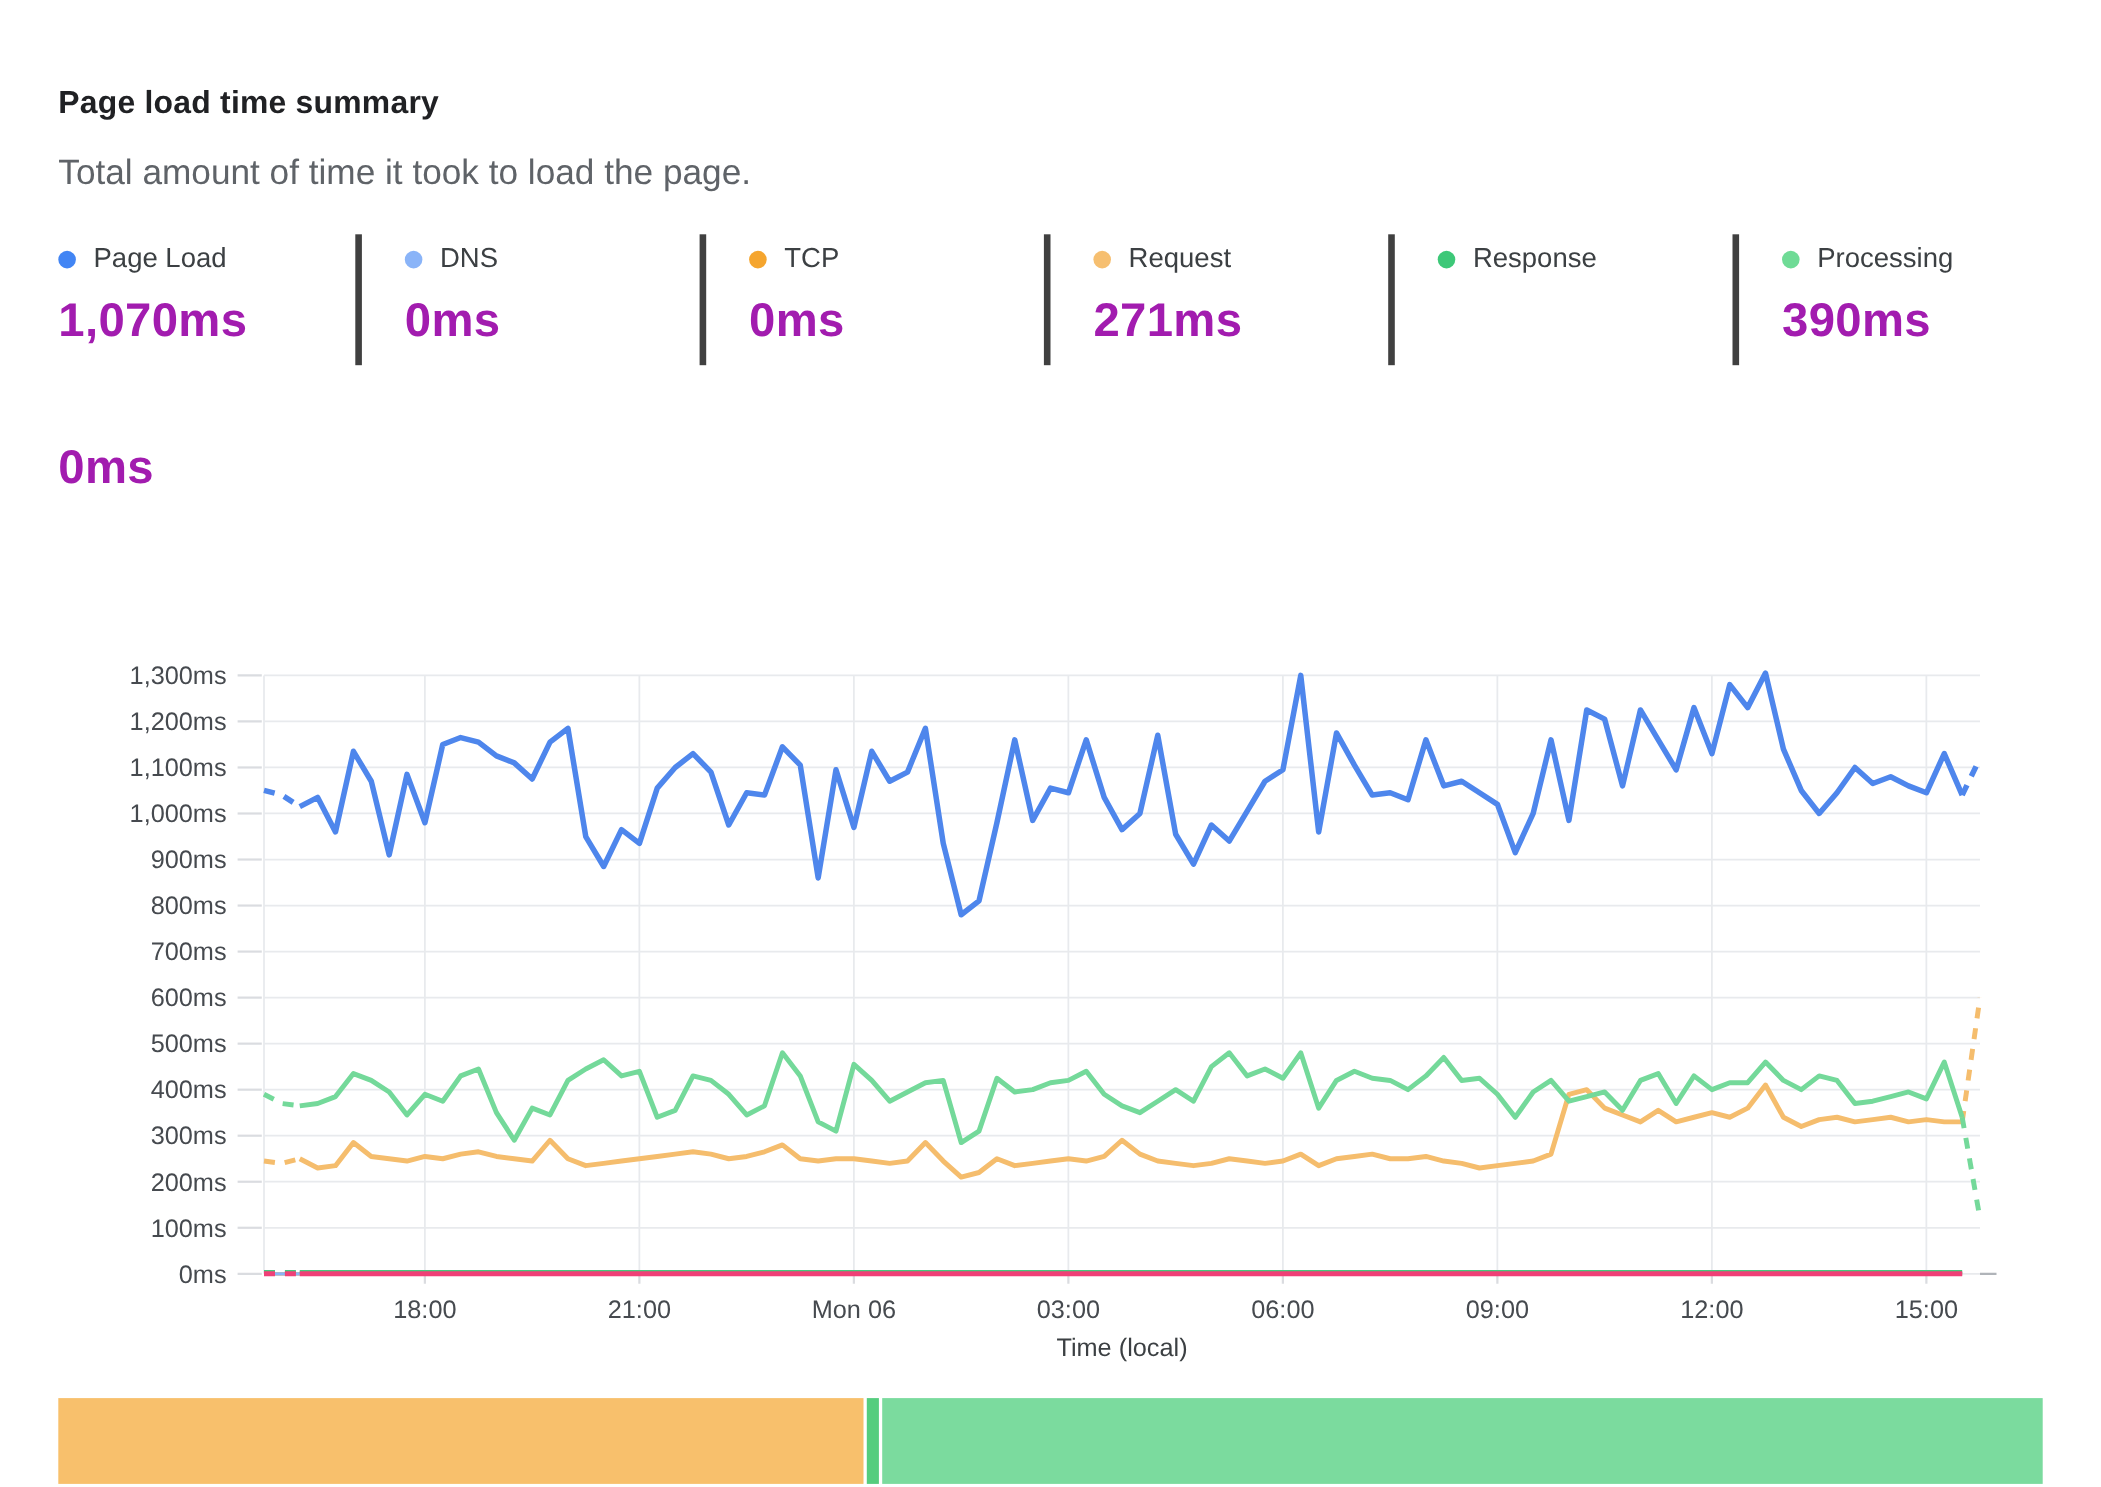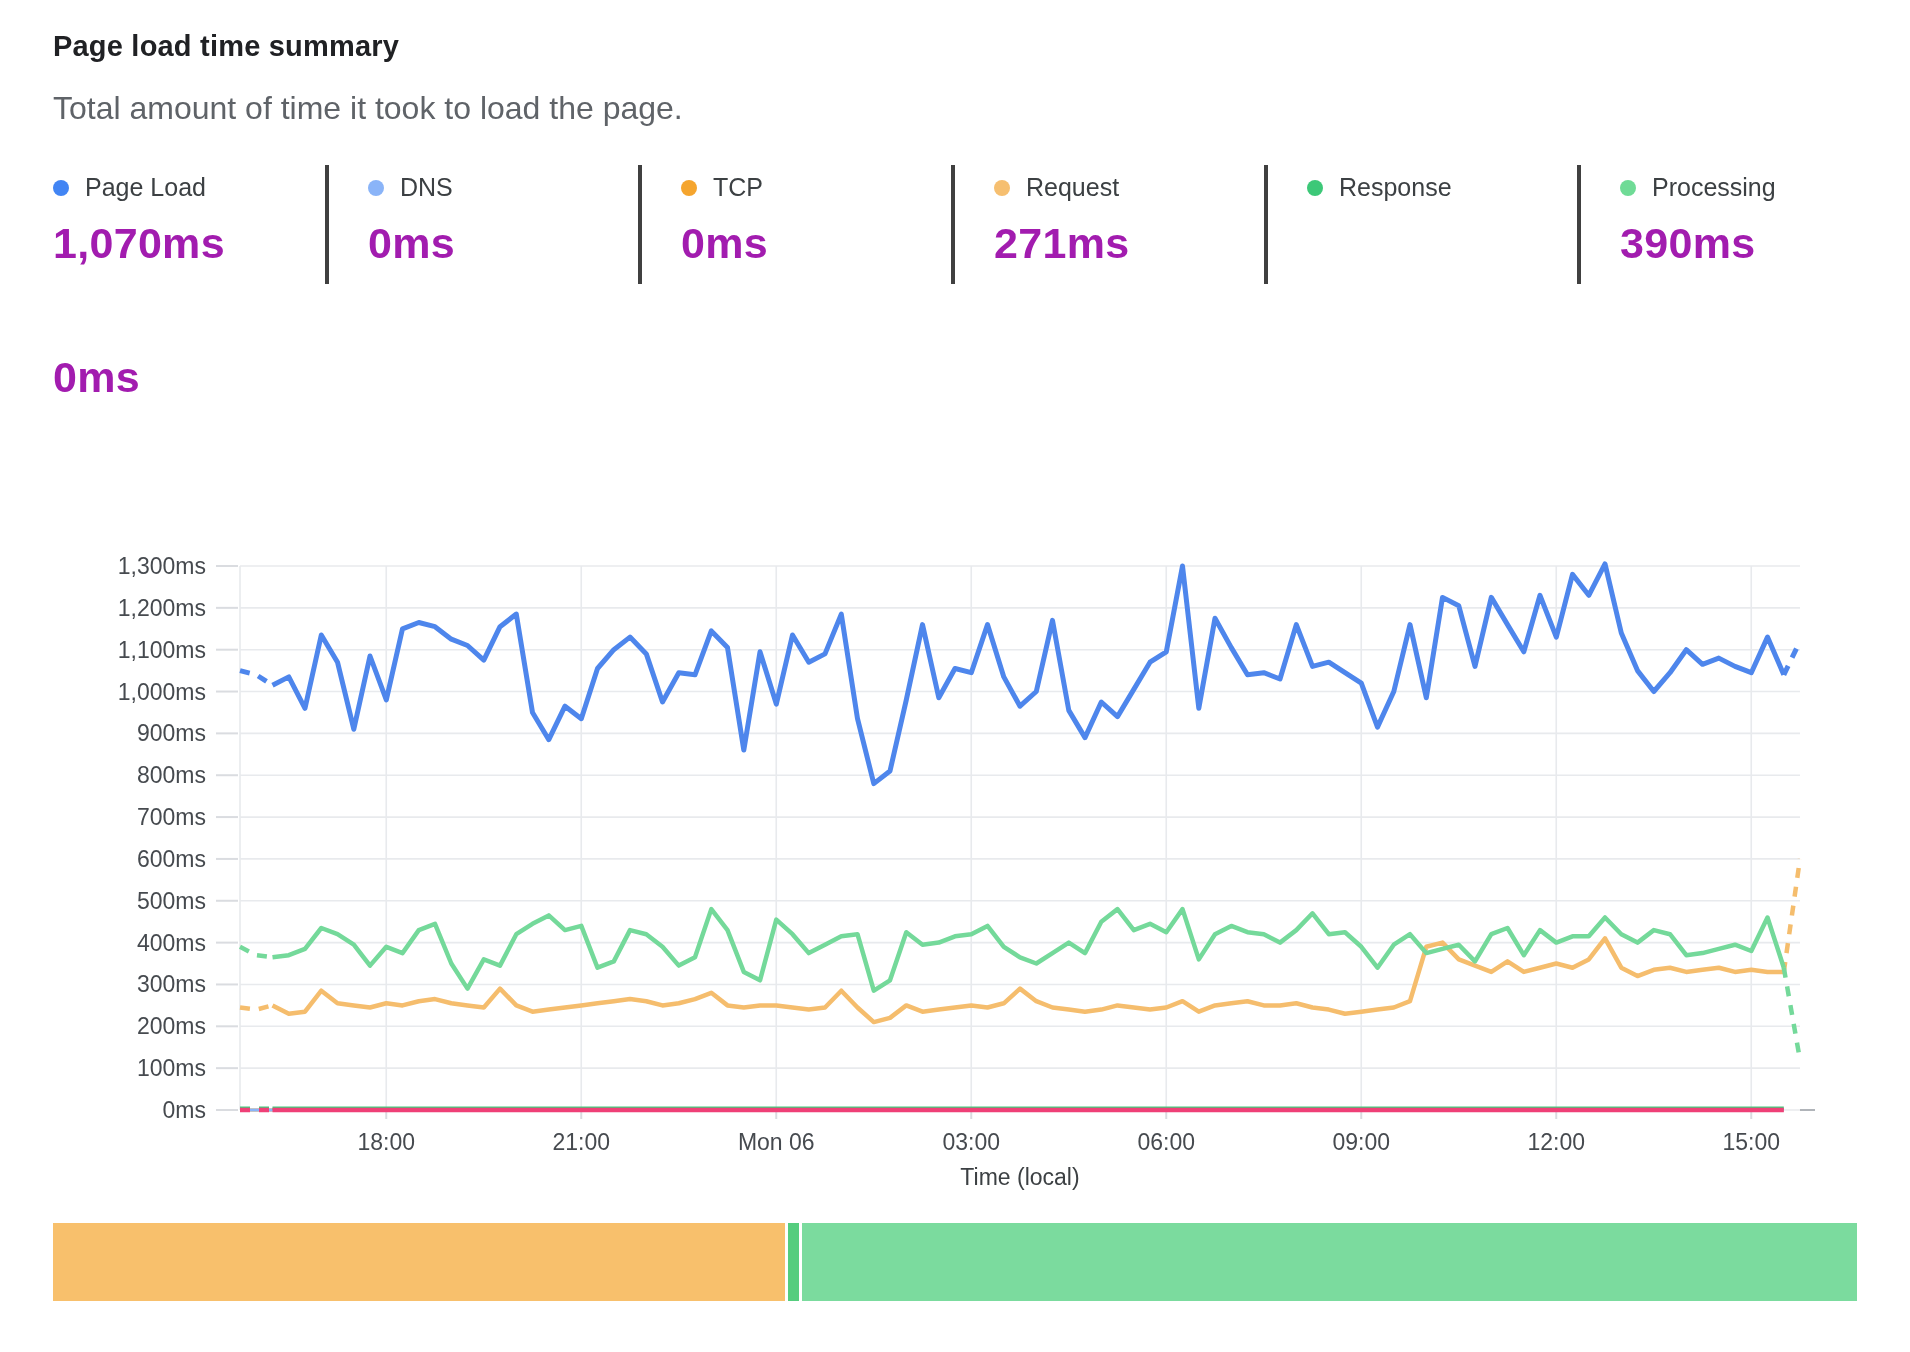--- a/index.html
+++ b/index.html
@@ -1,23 +1,23 @@
 <!DOCTYPE html>
 <html><head>
 <meta charset="utf-8">
 <style>
   html,body{margin:0;padding:0;background:#fff;}
   body{width:1910px;height:1352px;font-family:"Liberation Sans",sans-serif;color:#202124;overflow:hidden;}
-  .page{position:relative;width:1910px;height:1032px;}
+  .page{position:relative;width:1910px;height:1032px;margin-top:48px;}
   .header{padding:30px 0 0 53px;}
   .title{font-size:29px;font-weight:700;color:#202124;letter-spacing:.2px;}
   .subtitle{margin-top:27px;font-size:32px;color:#5f6368;}
   .metrics{display:flex;margin:38px 0 0 53px;}
   .cell{box-sizing:border-box;padding:8px 0 16px 0;}
-  .cell.bordered{border-right:4px solid #404040;}
+  .cell.bordered{border-right:6px solid #404040;}
   .cell.c0{width:276px;}
   .cell.c1,.cell.c2,.cell.c3,.cell.c4{width:313px;padding-left:39px;}
   .cell.c5{padding-left:39px;}
   .lab{display:flex;align-items:center;gap:16px;font-size:25px;color:#3c4043;}
   .dot{width:16px;height:16px;border-radius:50%;flex:0 0 auto;}
   .val{margin-top:17px;font-size:43px;font-weight:700;color:#a21caf;letter-spacing:.3px;}
   .row2{margin:44px 0 0 53px;}
   .chart-wrap{position:absolute;left:0;top:520px;width:1910px;height:680px;}
   svg text{font-family:"Liberation Sans",sans-serif;}
   .footer-bar{position:absolute;left:53px;top:1223px;width:1804px;height:78px;display:flex;gap:3px;}

